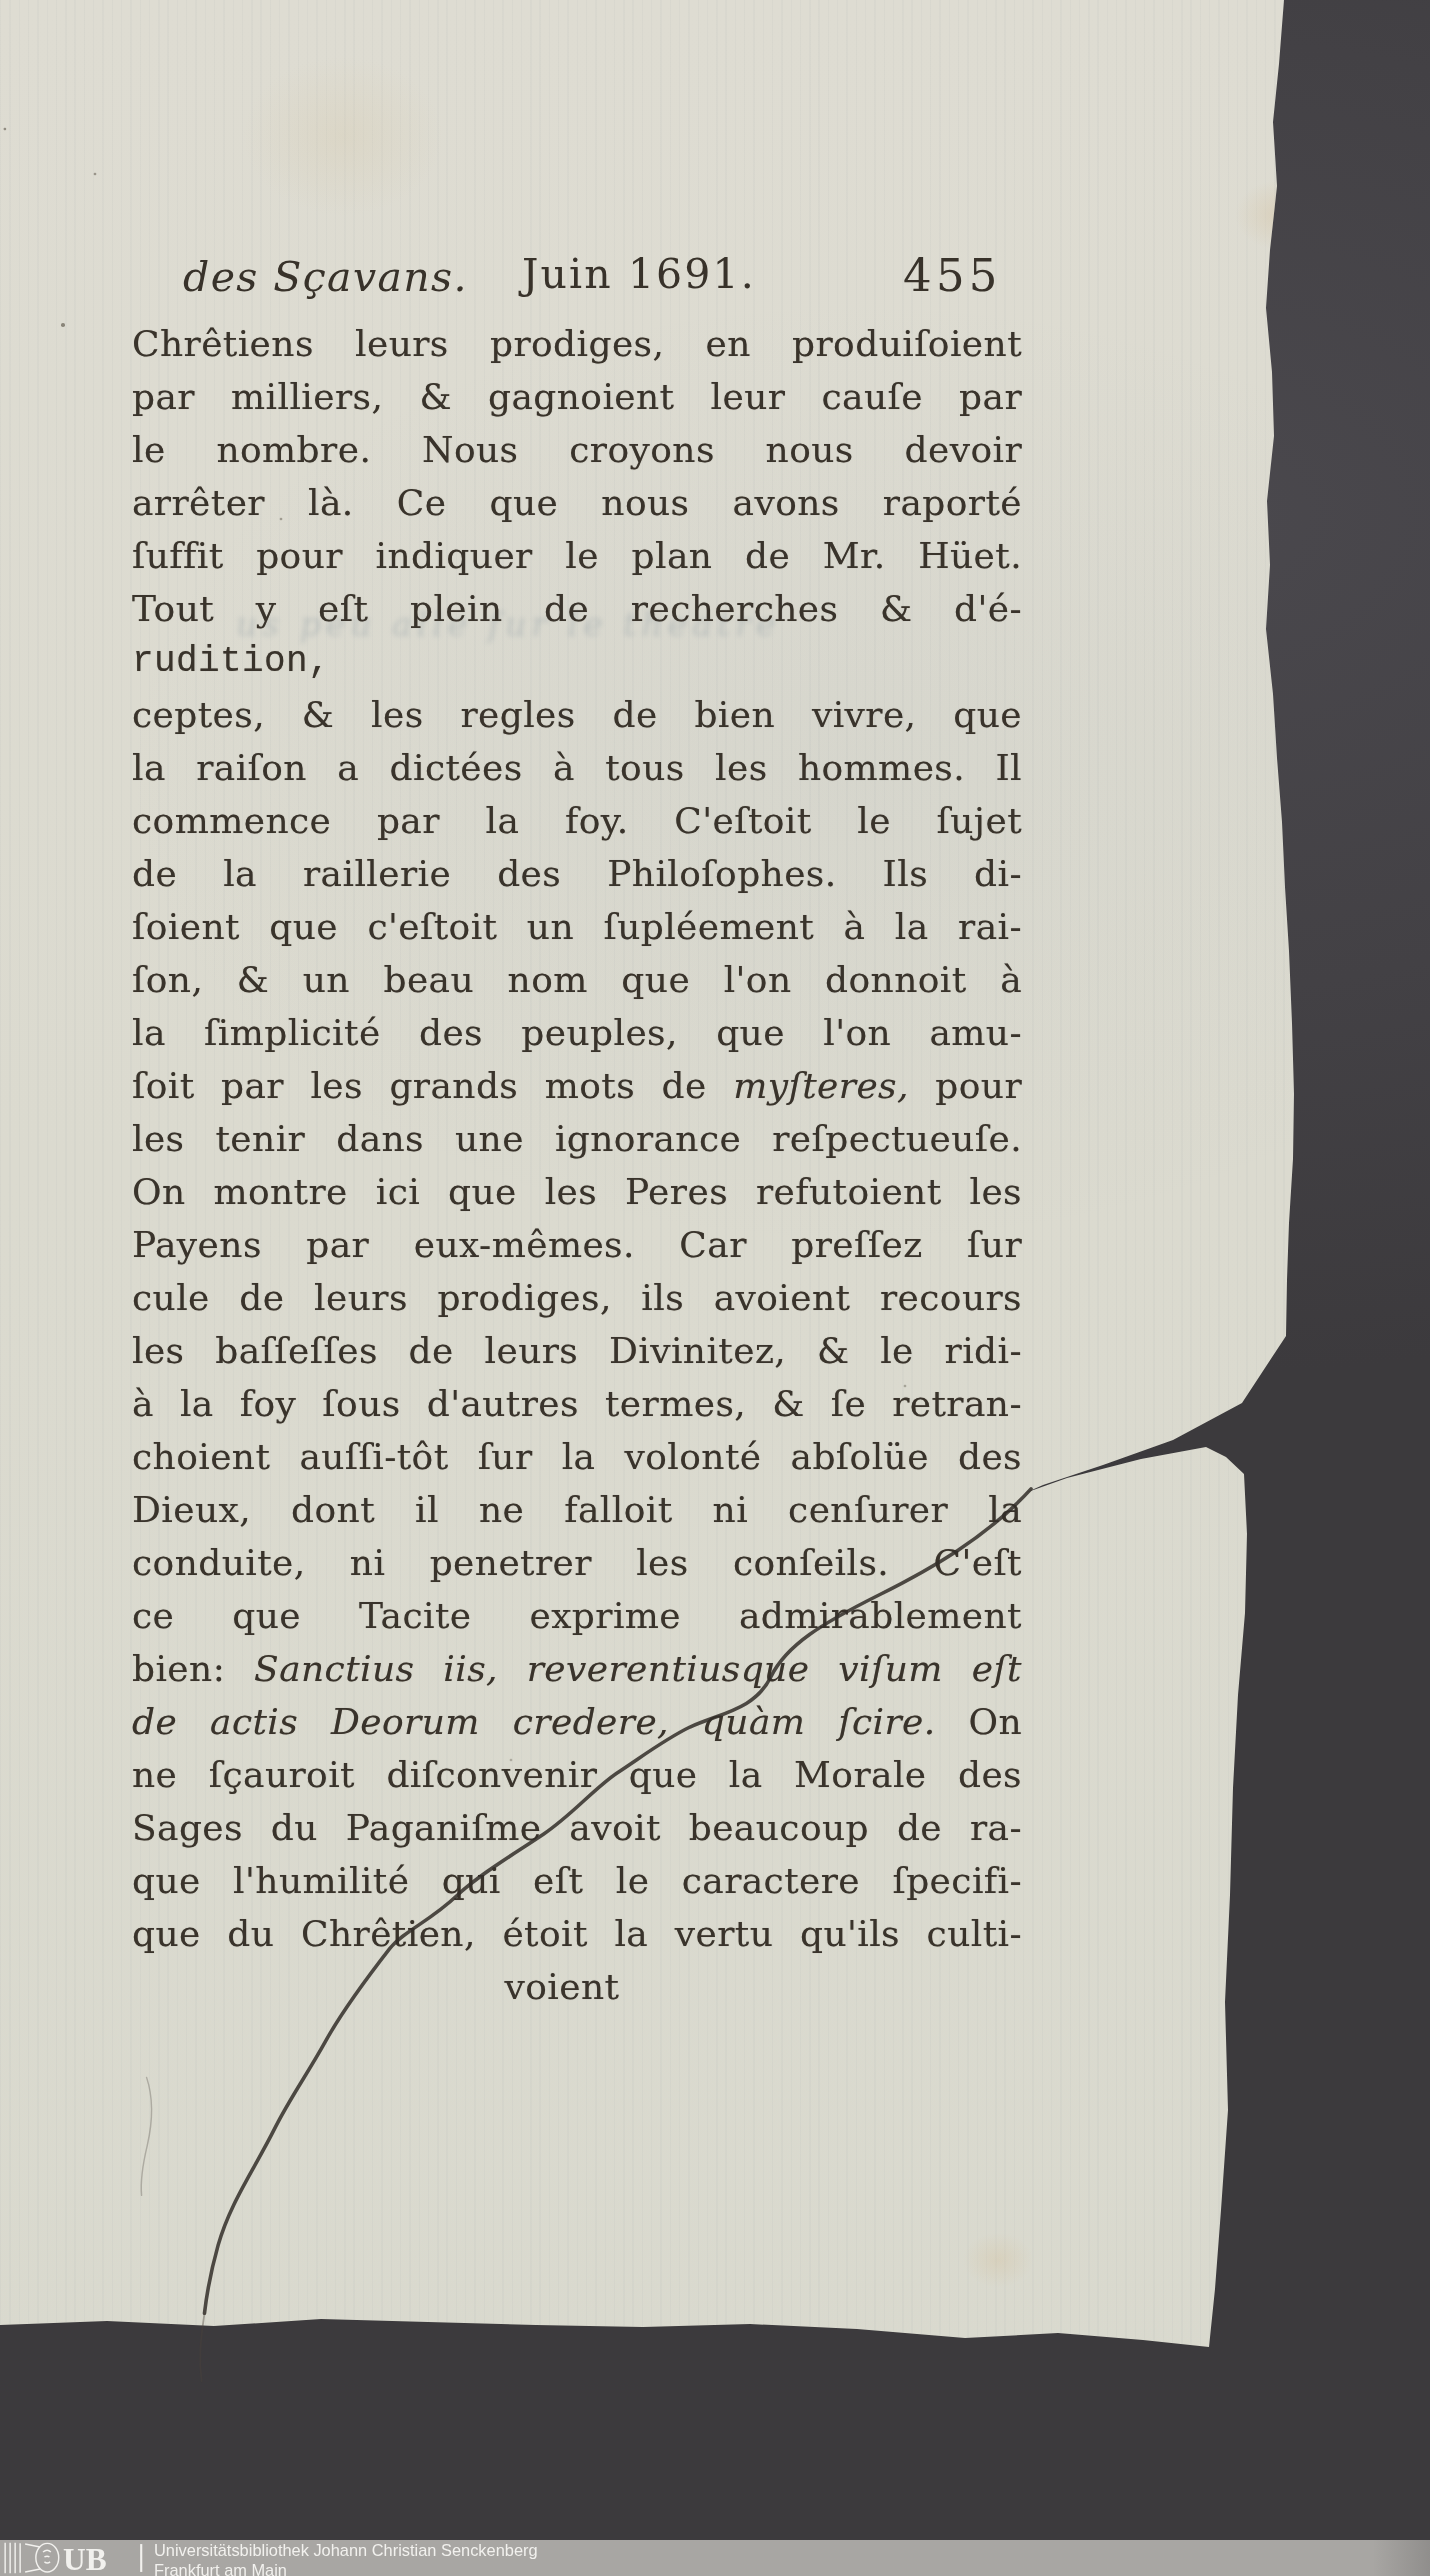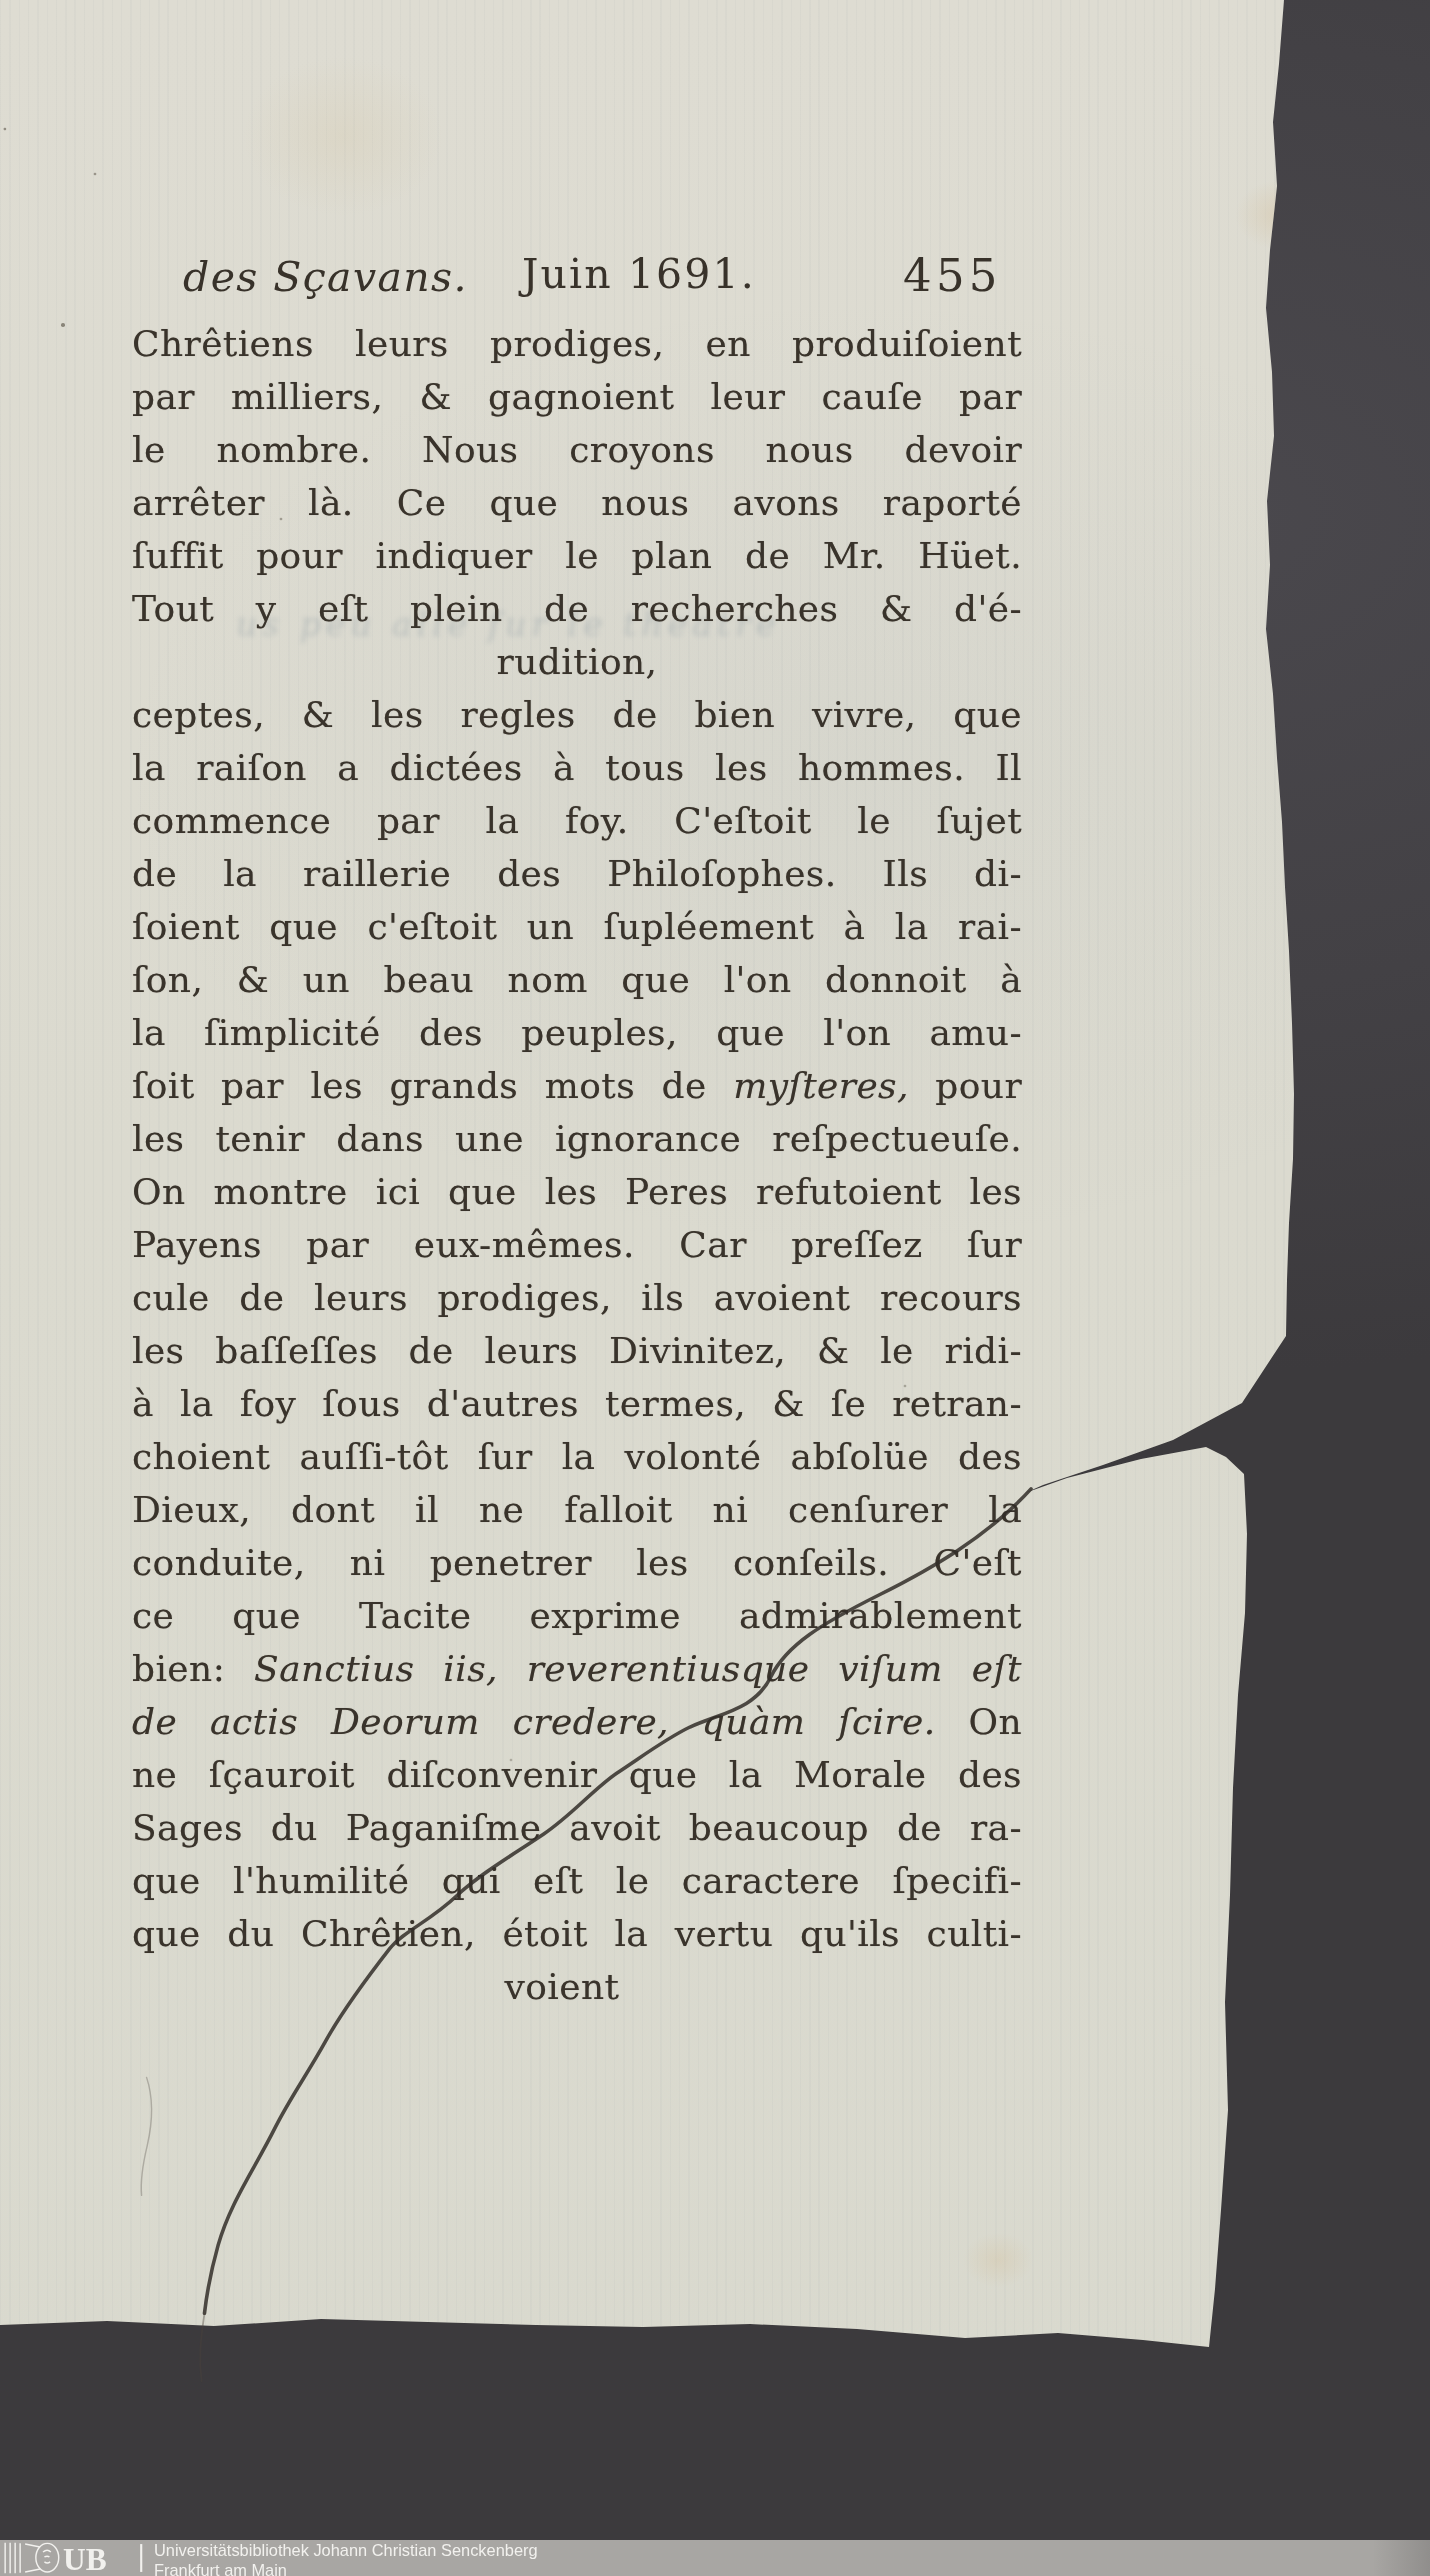--- a/index.html
+++ b/index.html
@@ -41,21 +41,21 @@
   .header .journal{position:absolute;left:51px;top:4.3px;font-style:italic;font-size:41px;letter-spacing:1.4px;}
   .header .issue{position:absolute;left:390px;top:1.4px;font-size:41px;letter-spacing:2.1px;}
   .header .pagenum{position:absolute;left:771px;top:0px;font-size:45px;letter-spacing:4.3px;}
 
   .text-block{position:absolute;left:132px;top:317px;width:890px;color:#39332b;font-size:36px;
     text-shadow:0 0 0.7px rgba(56,48,40,.45);}
   .line{height:53px;line-height:53px;overflow:hidden;letter-spacing:0.4px;}
   .line.just{text-align:justify;}
   .line.just::after{content:"";display:inline-block;width:100%;height:0;}
   .line.indent{text-indent:40px;}
-  .line.plain{text-align:center;}
+  .line.plain{text-align:left;font-family:Liberation Mono, monospace;}
   .line.catch{text-align:center;padding-right:30px;}
   .it{font-style:italic;}
 
   
   .crack{position:absolute;left:0;top:0;pointer-events:none;}
 
   
   .footer-bar{position:absolute;left:0;bottom:0;width:1430px;height:36px;
     background:linear-gradient(90deg,#a8a6a3 0%,#a8a6a3 96%,#908e8c 100%);}
   .footer-logo{position:absolute;left:2.9px;top:1.4px;}

